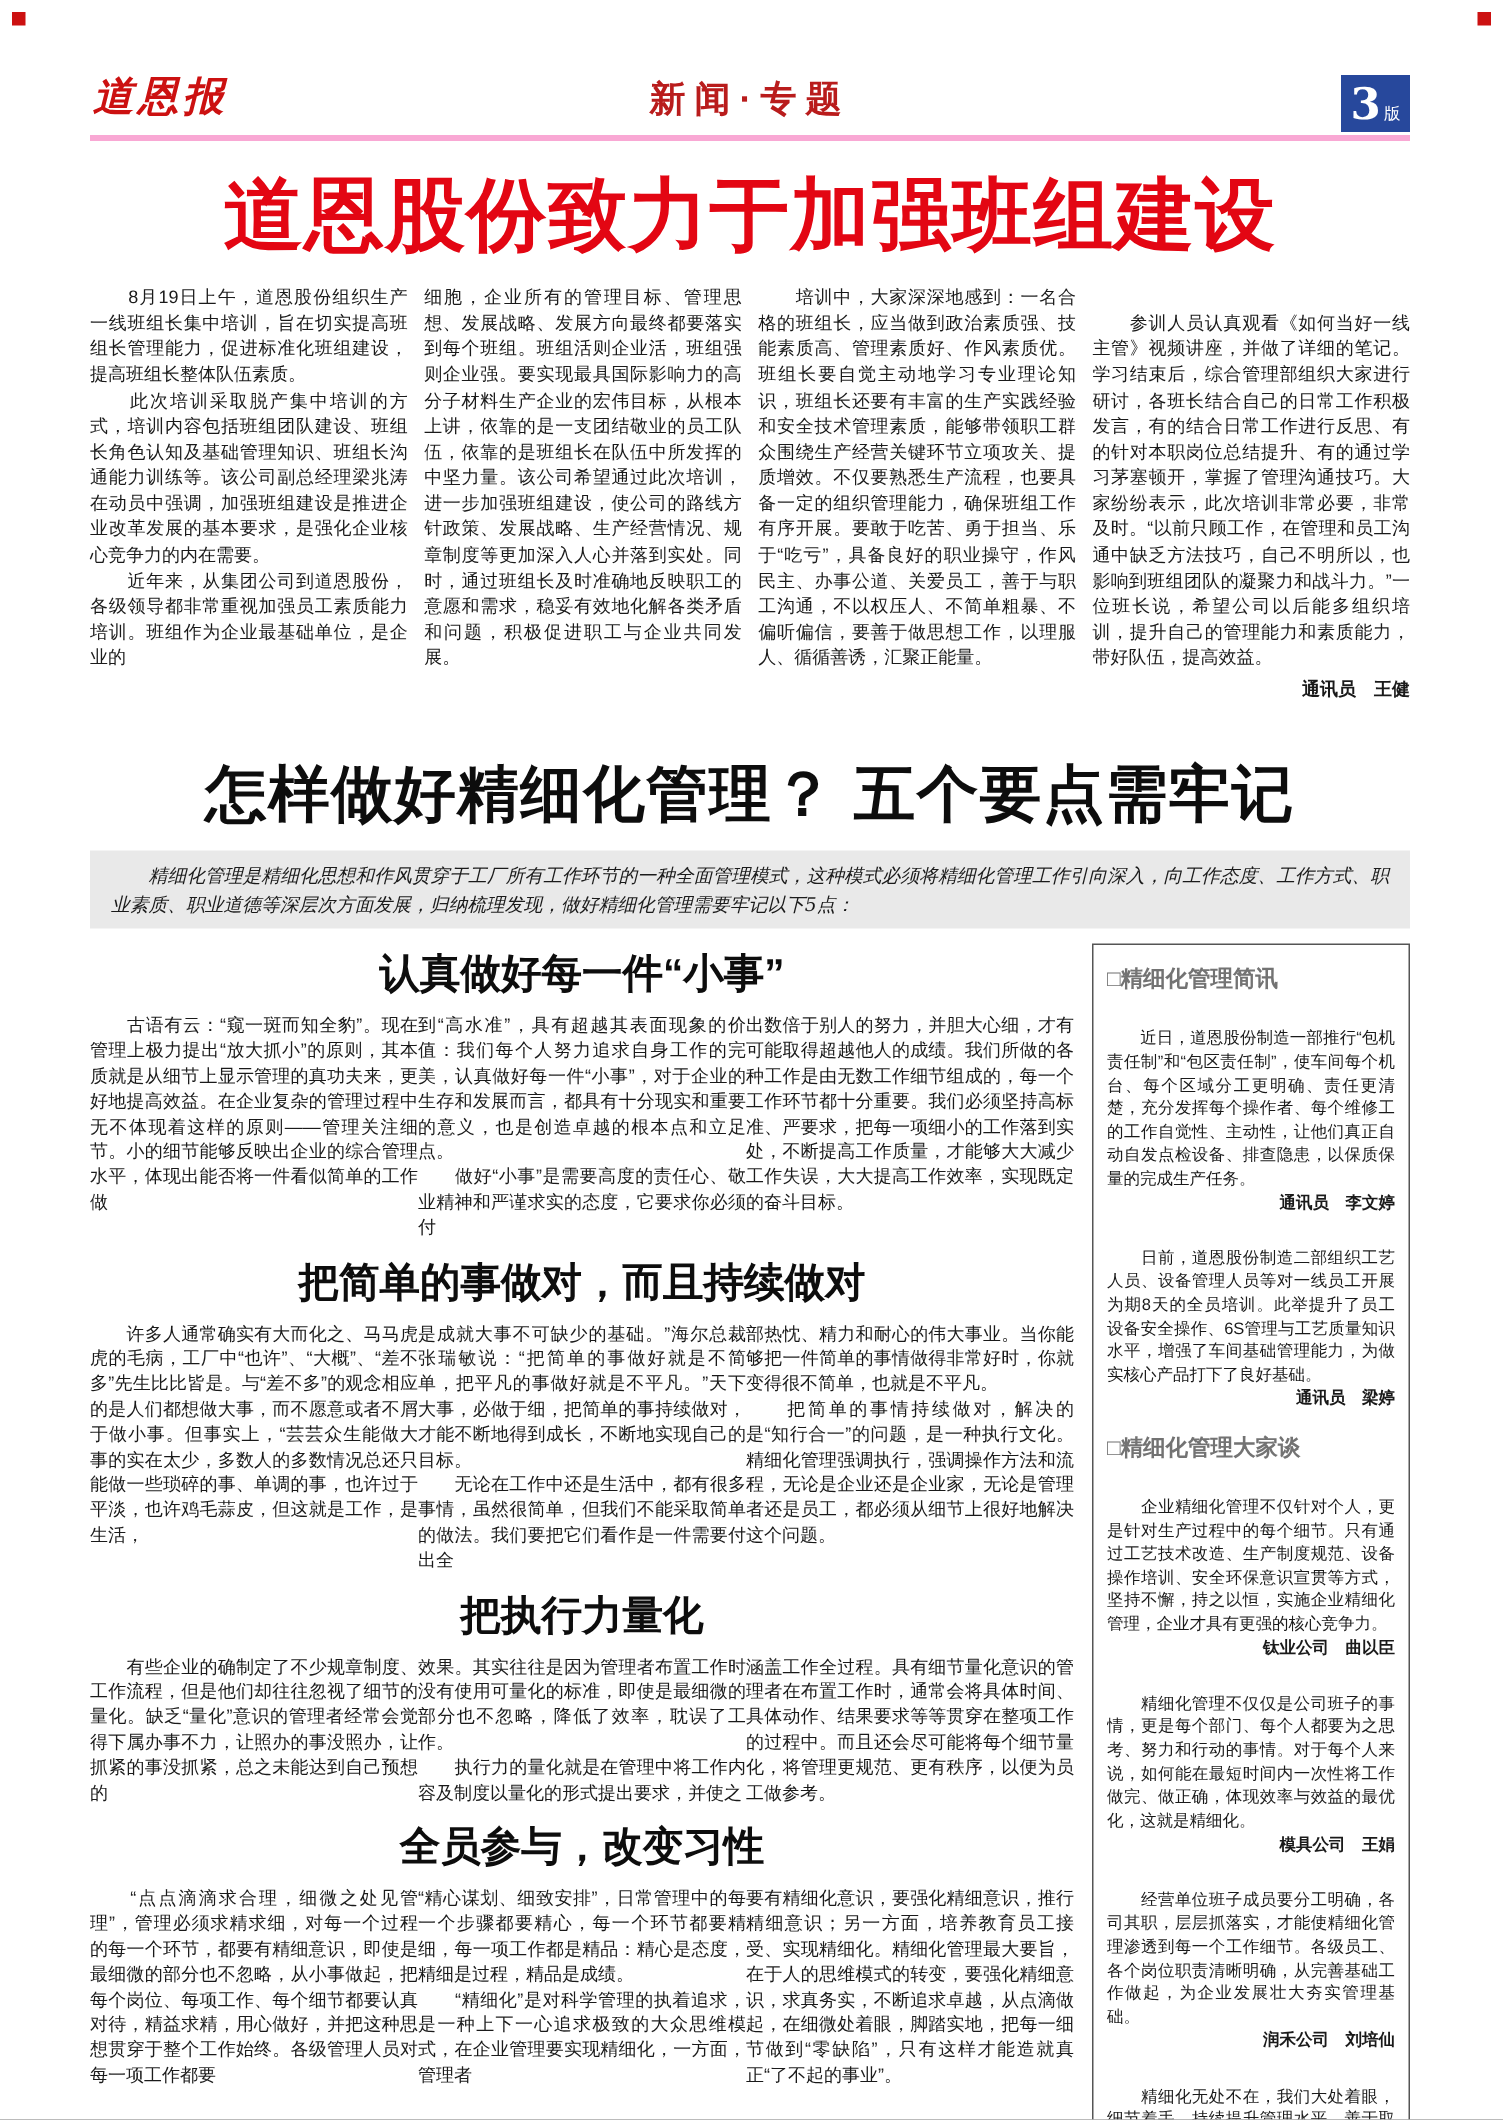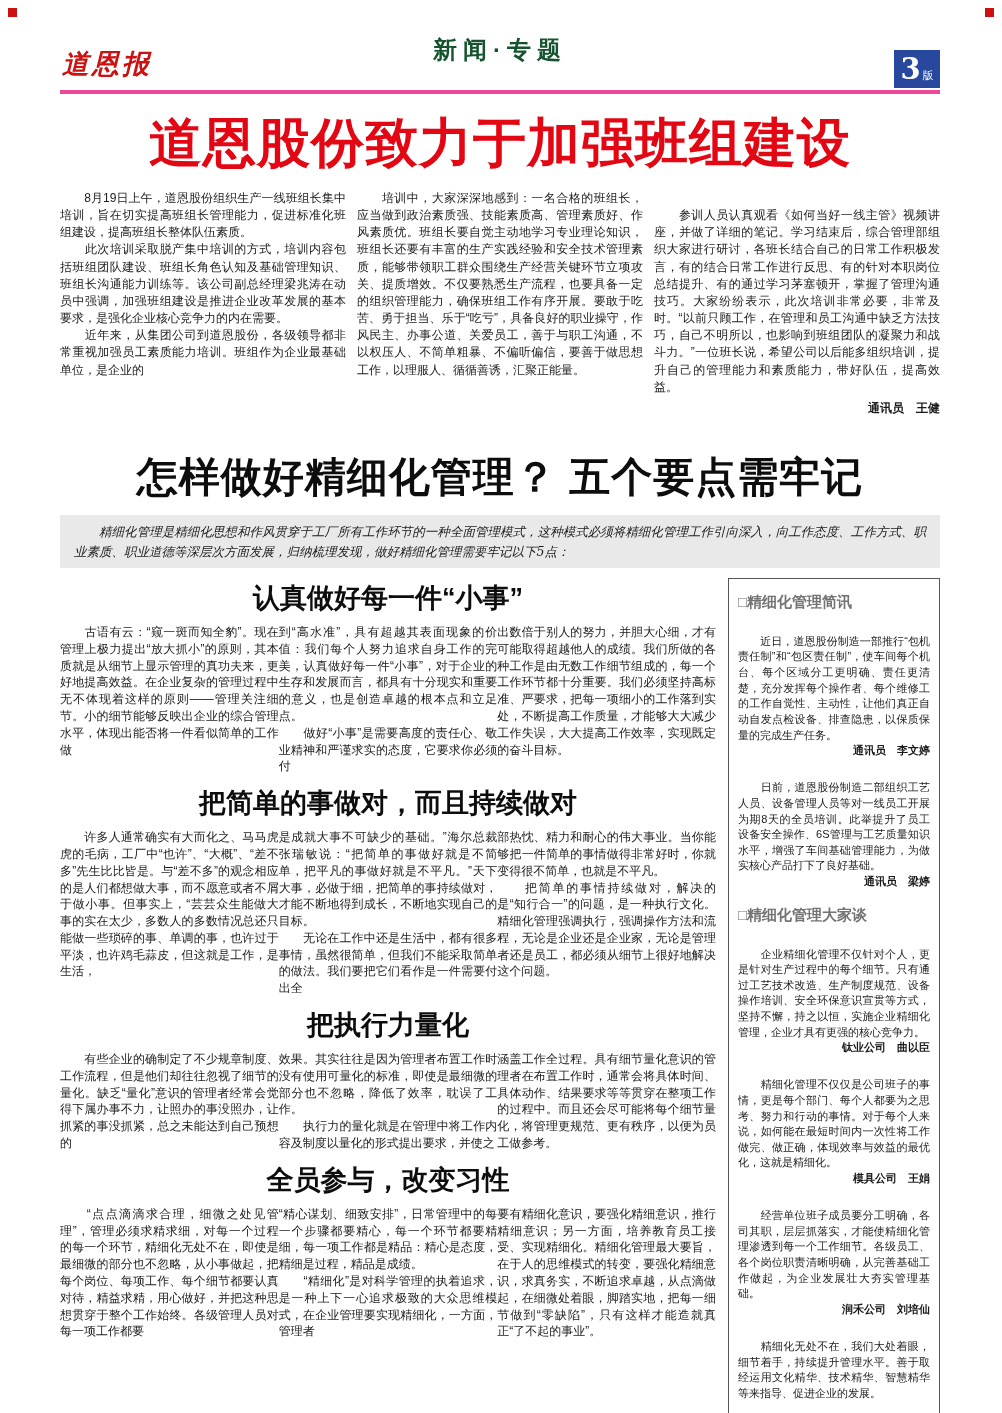--- a/index.html
+++ b/index.html
@@ -10,29 +10,29 @@
     font-family:"Liberation Sans","DejaVu Sans",sans-serif;
     color:#1a1a1a;
   }
   .inner { position:absolute; left:60px; top:36px; width:880px; }
 
   
   .mark { position:absolute; width:9px; height:9px; background:#cc1111; top:8px; }
   .mark.tl { left:8px; } .mark.tr { right:8px; }
 
   
-  .masthead { position:relative; height:58px; border-bottom:4px solid #ec4899; }
+  .masthead { position:relative; height:58px; border-bottom:4px solid #f9a8d4; }
   .logo {
     position:absolute; left:2px; bottom:8px;
     font-family:"DejaVu Serif","Liberation Serif",serif;
     font-style:italic; font-weight:bold; font-size:27px; color:#cc1111; letter-spacing:3px;
   }
   .section-title {
-    position:absolute; left:0; right:0; bottom:24px; text-align:center;
-    font-size:24px; font-weight:bold; letter-spacing:6px; color:#14532d;
+    position:absolute; left:0; right:0; bottom:8px; text-align:center;
+    font-size:24px; font-weight:bold; letter-spacing:6px; color:#b91c1c;
   }
   .pagenum-box {
     position:absolute; right:0; bottom:2px; width:46px; height:38px;
     background:#27489c; color:#fff; display:flex; align-items:center; justify-content:center; gap:2px;
   }
   .pagenum-box .num { font-family:"DejaVu Serif",serif; font-size:29px; font-weight:bold; line-height:1; }
   .pagenum-box .unit { font-size:11px; align-self:flex-end; margin-bottom:5px; }
 
   
   .headline1 {
@@ -87,20 +87,21 @@
         <span class="num">3</span>
         <span class="unit">版</span>
       </div>
     </div>
 
     <div class="headline1">道恩股份致力于加强班组建设</div>
     <div class="a1cols">
       <div class="a1col">　　8月19日上午，道恩股份组织生产一线班组长集中培训，旨在切实提高班组长管理能力，促进标准化班组建设，提高班组长整体队伍素质。
 　　此次培训采取脱产集中培训的方式，培训内容包括班组团队建设、班组长角色认知及基础管理知识、班组长沟通能力训练等。该公司副总经理梁兆涛在动员中强调，加强班组建设是推进企业改革发展的基本要求，是强化企业核心竞争力的内在需要。
 　　近年来，从集团公司到道恩股份，各级领导都非常重视加强员工素质能力培训。班组作为企业最基础单位，是企业的</div>
+      <div class="a1col">细胞，企业所有的管理目标、管理思想、发展战略、发展方向最终都要落实到每个班组。班组活则企业活，班组强则企业强。要实现最具国际影响力的高分子材料生产企业的宏伟目标，从根本上讲，依靠的是一支团结敬业的员工队伍，依靠的是班组长在队伍中所发挥的中坚力量。该公司希望通过此次培训，进一步加强班组建设，使公司的路线方针政策、发展战略、生产经营情况、规章制度等更加深入人心并落到实处。同时，通过班组长及时准确地反映职工的意愿和需求，稳妥有效地化解各类矛盾和问题，积极促进职工与企业共同发展。</div>
       <div class="a1col">　　培训中，大家深深地感到：一名合格的班组长，应当做到政治素质强、技能素质高、管理素质好、作风素质优。班组长要自觉主动地学习专业理论知识，班组长还要有丰富的生产实践经验和安全技术管理素质，能够带领职工群众围绕生产经营关键环节立项攻关、提质增效。不仅要熟悉生产流程，也要具备一定的组织管理能力，确保班组工作有序开展。要敢于吃苦、勇于担当、乐于“吃亏”，具备良好的职业操守，作风民主、办事公道、关爱员工，善于与职工沟通，不以权压人、不简单粗暴、不偏听偏信，要善于做思想工作，以理服人、循循善诱，汇聚正能量。</div>
       <div class="a1col">
         <span>　　参训人员认真观看《如何当好一线主管》视频讲座，并做了详细的笔记。学习结束后，综合管理部组织大家进行研讨，各班长结合自己的日常工作积极发言，有的结合日常工作进行反思、有的针对本职岗位总结提升、有的通过学习茅塞顿开，掌握了管理沟通技巧。大家纷纷表示，此次培训非常必要，非常及时。“以前只顾工作，在管理和员工沟通中缺乏方法技巧，自己不明所以，也影响到班组团队的凝聚力和战斗力。”一位班长说，希望公司以后能多组织培训，提升自己的管理能力和素质能力，带好队伍，提高效益。</span>
         <div class="a1byline">通讯员　王健</div>
       </div>
     </div>
 
     <div class="headline2">怎样做好精细化管理？ 五个要点需牢记</div>
     <div class="intro">　　精细化管理是精细化思想和作风贯穿于工厂所有工作环节的一种全面管理模式，这种模式必须将精细化管理工作引向深入，向工作态度、工作方式、职业素质、职业道德等深层次方面发展，归纳梳理发现，做好精细化管理需要牢记以下5点：</div>
 
@@ -134,21 +135,21 @@
             <div class="sec-col">　　有些企业的确制定了不少规章制度、工作流程，但是他们却往往忽视了细节的量化。缺乏“量化”意识的管理者经常会觉得下属办事不力，让照办的事没照办，让抓紧的事没抓紧，总之未能达到自己预想的</div>
             <div class="sec-col">效果。其实往往是因为管理者布置工作时没有使用可量化的标准，即使是最细微的部分也不忽略，降低了效率，耽误了工作。
 　　执行力的量化就是在管理中将工作内容及制度以量化的形式提出要求，并使之</div>
             <div class="sec-col">涵盖工作全过程。具有细节量化意识的管理者在布置工作时，通常会将具体时间、具体动作、结果要求等等贯穿在整项工作的过程中。而且还会尽可能将每个细节量化，将管理更规范、更有秩序，以便为员工做参考。</div>
           </div>
         </div>
 
         <div>
           <div class="sec-title">全员参与，改变习性</div>
           <div class="sec-cols">
-            <div class="sec-col">　　“点点滴滴求合理，细微之处见管理”，管理必须求精求细，对每一个过程的每一个环节，精细化无处不在，即使是最细微的部分也不忽略，从小事做起，把每个岗位、每项工作、每个细节都要认真对待，精益求精，用心做好，并把这种思想贯穿于整个工作始终。各级管理人员对每一项工作都要</div>
+            <div class="sec-col">　　“点点滴滴求合理，细微之处见管理”，管理必须求精求细，对每一个过程的每一个环节，都要有精细意识，即使是最细微的部分也不忽略，从小事做起，把每个岗位、每项工作、每个细节都要认真对待，精益求精，用心做好，并把这种思想贯穿于整个工作始终。各级管理人员对每一项工作都要</div>
             <div class="sec-col">“精心谋划、细致安排”，日常管理中的每一个步骤都要精心，每一个环节都要精细，每一项工作都是精品：精心是态度，精细是过程，精品是成绩。
 　　“精细化”是对科学管理的执着追求，是一种上下一心追求极致的大众思维模式，在企业管理要实现精细化，一方面，管理者</div>
             <div class="sec-col">要有精细化意识，要强化精细意识，推行精细意识；另一方面，培养教育员工接受、实现精细化。精细化管理最大要旨，在于人的思维模式的转变，要强化精细意识，求真务实，不断追求卓越，从点滴做起，在细微处着眼，脚踏实地，把每一细节做到“零缺陷”，只有这样才能造就真正“了不起的事业”。</div>
           </div>
         </div>
 
       </div>
 
       <div class="sidebar">
         <div class="sb-title">□精细化管理简讯</div>

